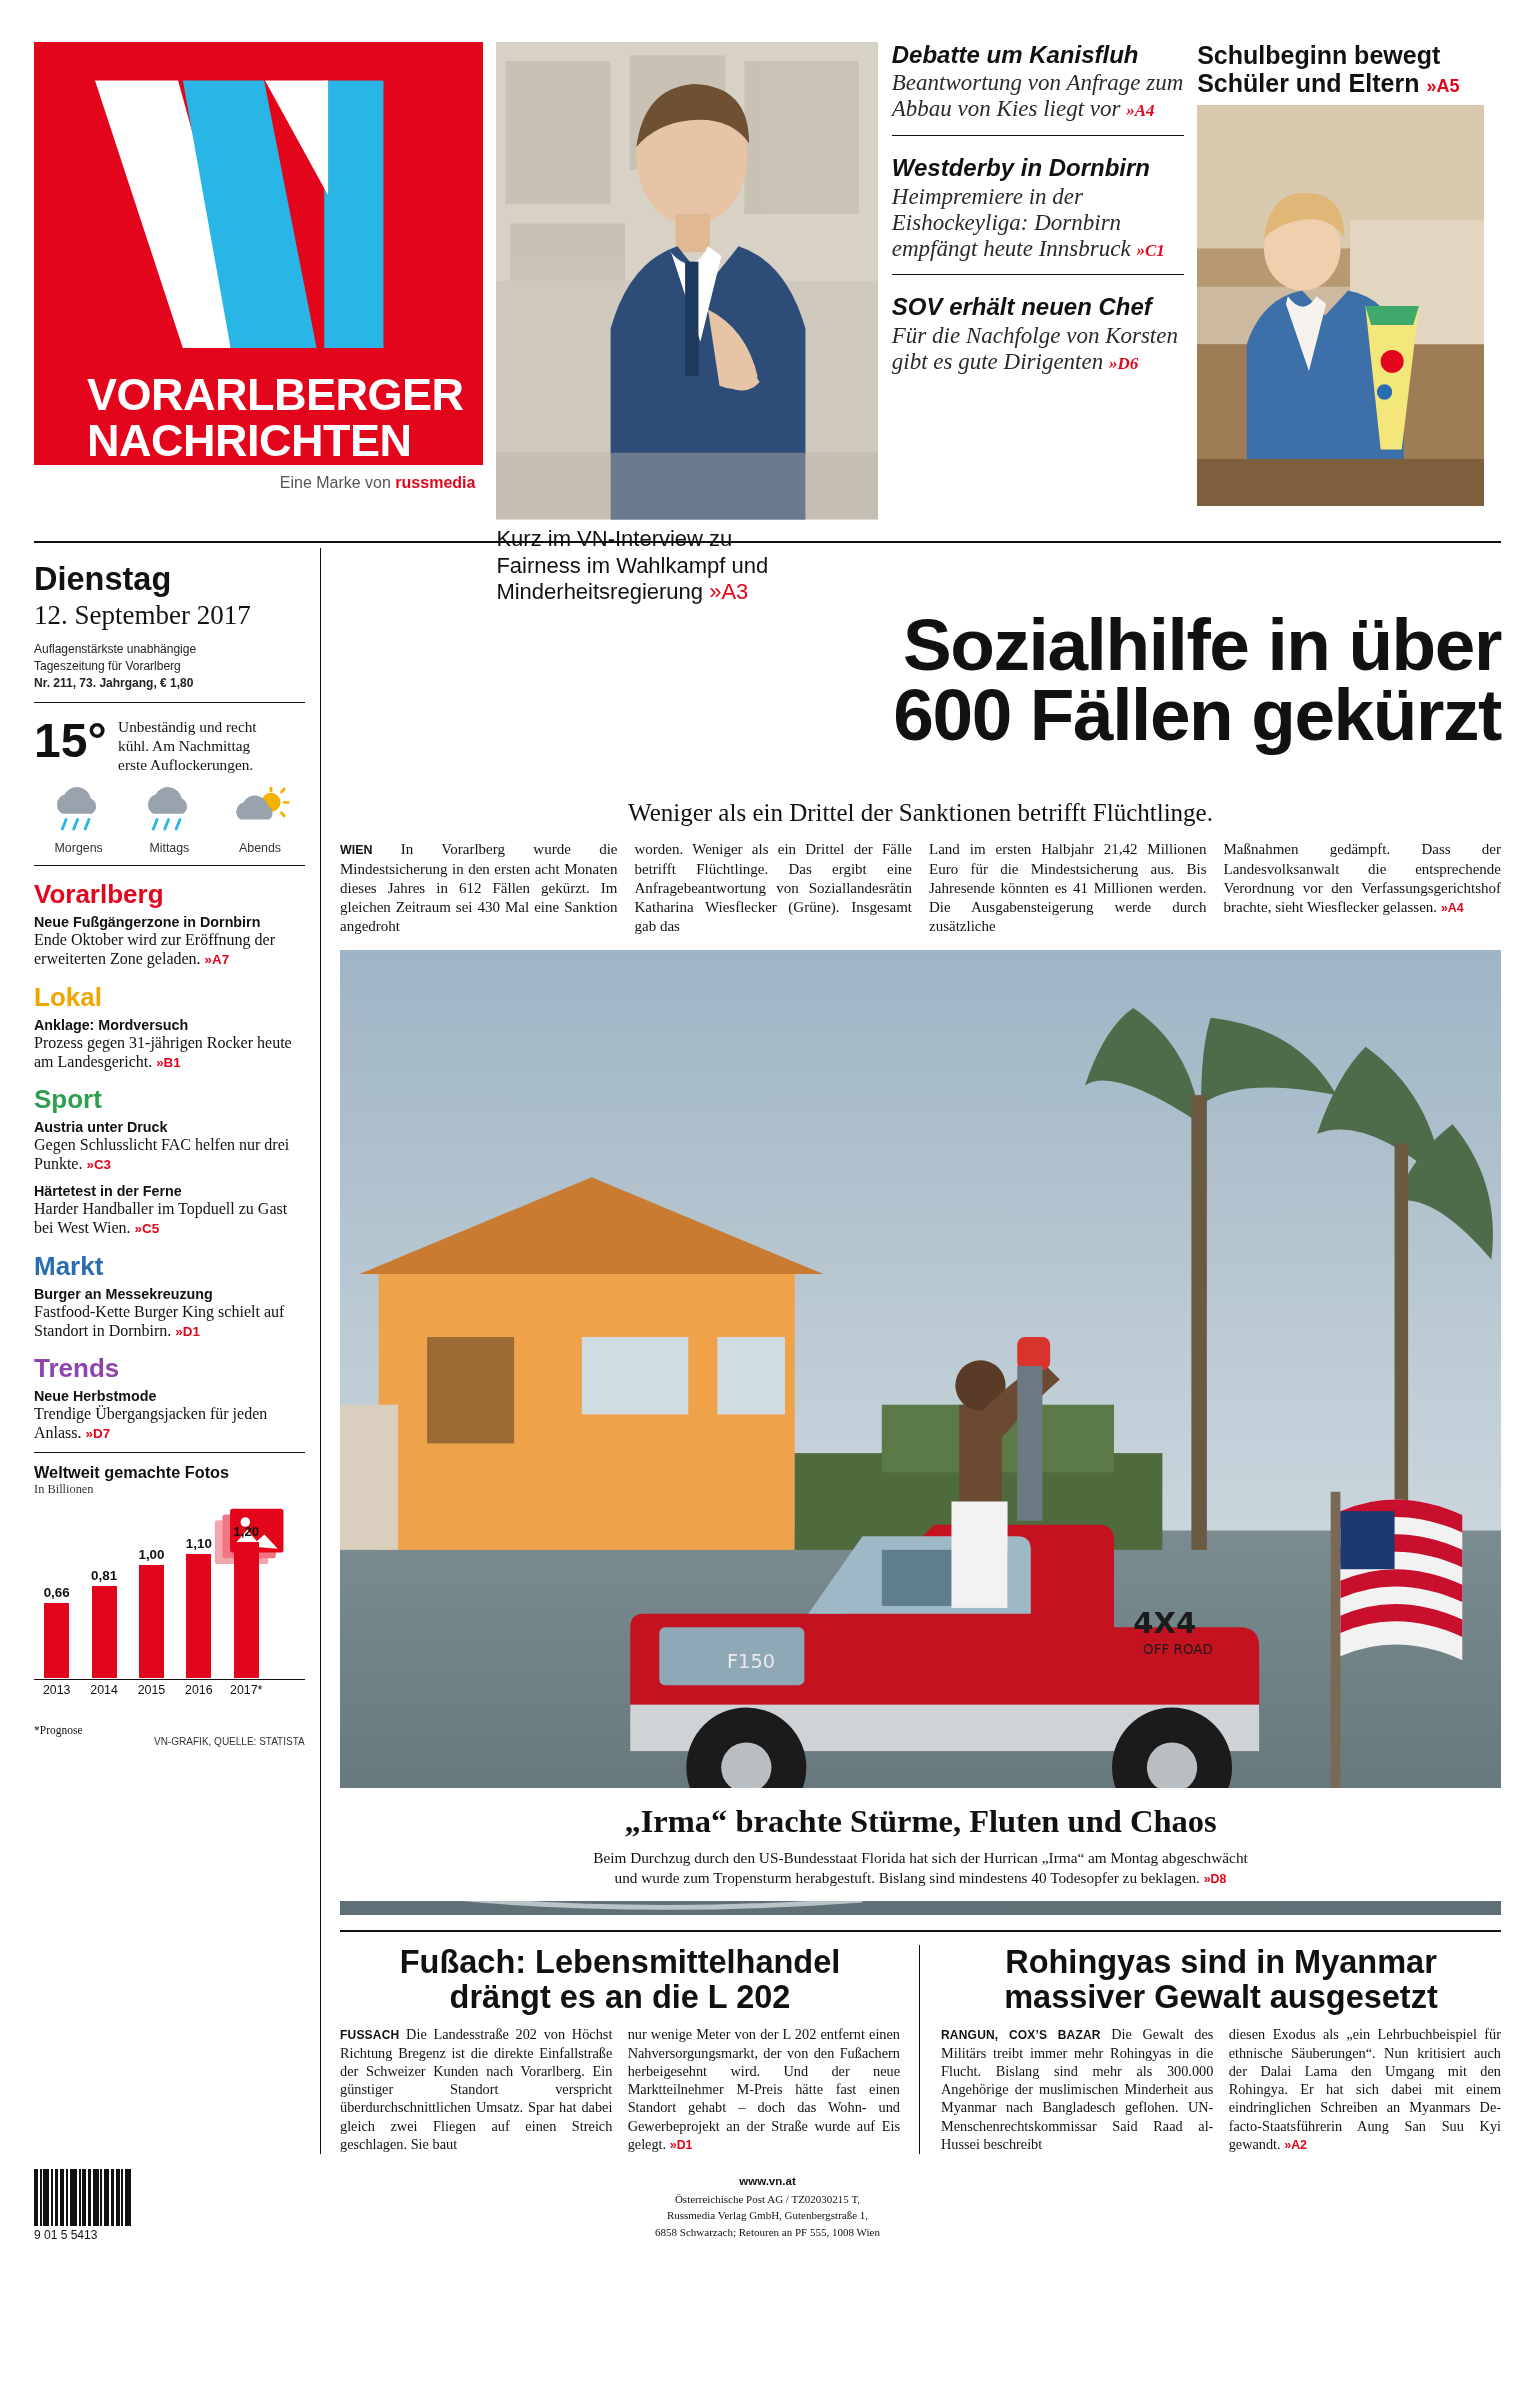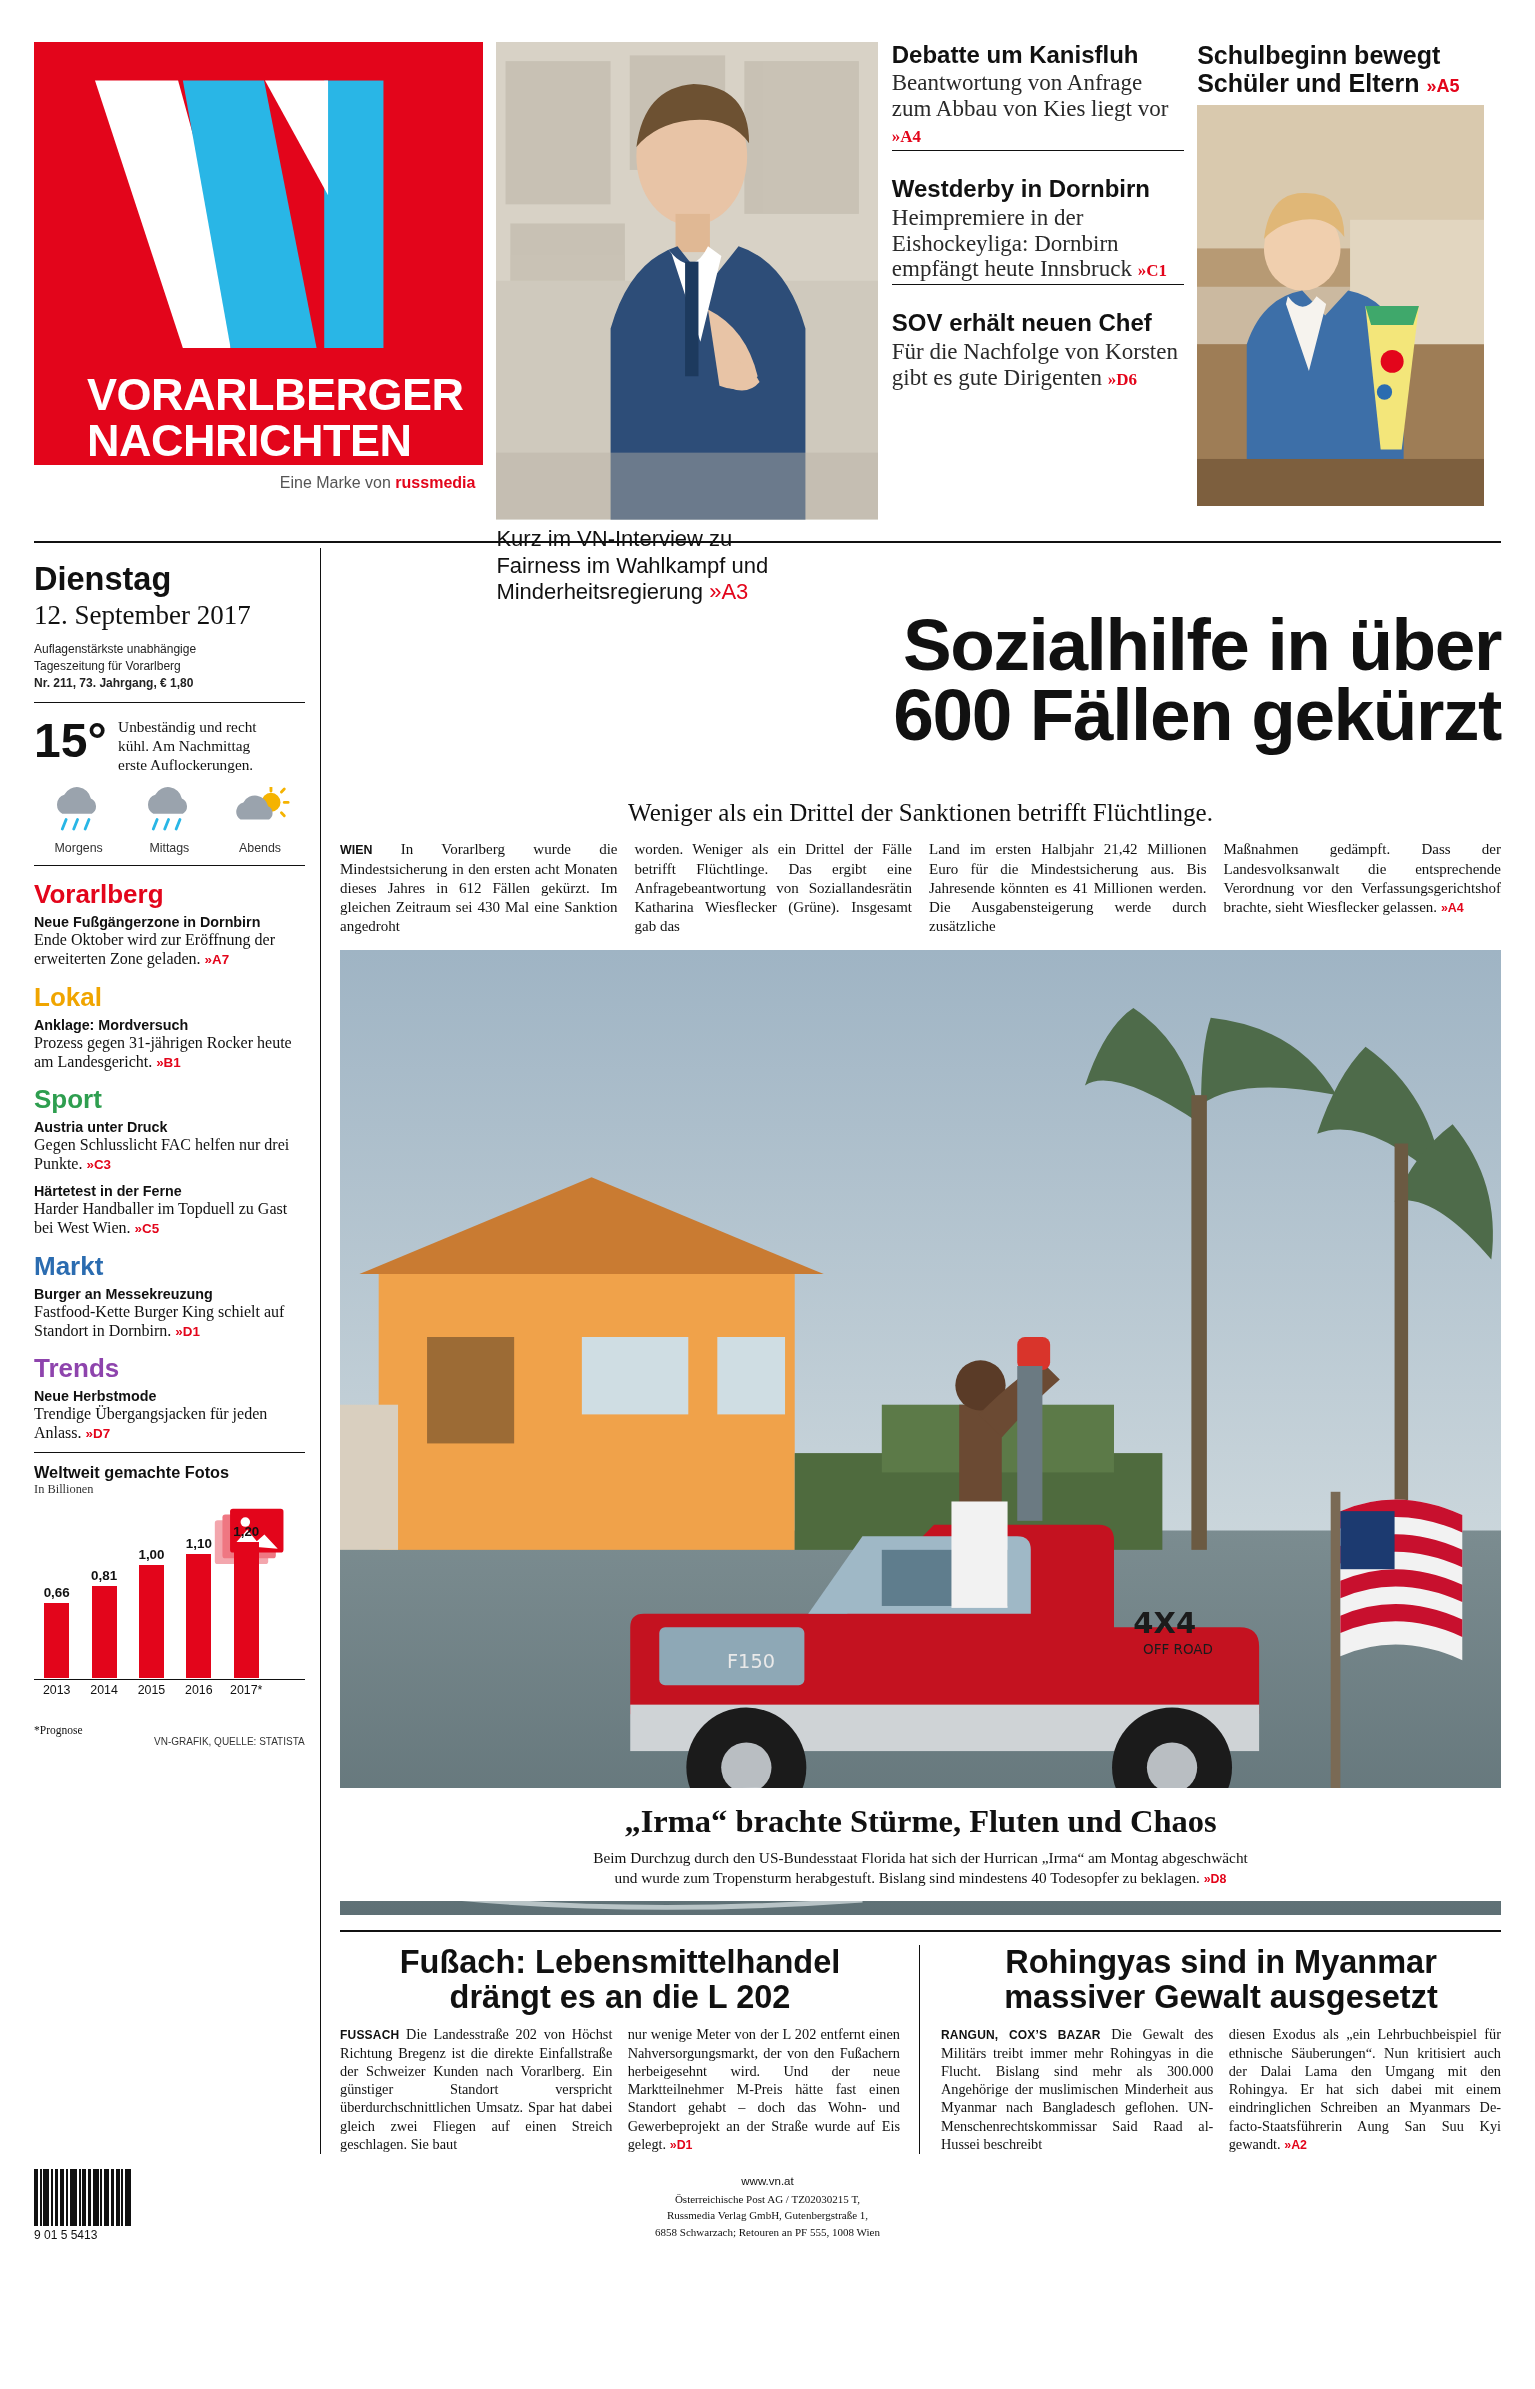--- a/index.html
+++ b/index.html
@@ -26,21 +26,21 @@
   .logo-sub { text-align:right; font-size:16px; color:#555; padding:9.6px 7.6px 0 0;
     font-family:"Liberation Sans", sans-serif; }
   .logo-sub b { color:#e3051b; }
 
   .photo-kurz { width:382px; height:478px; position:relative; overflow:hidden; }
   .kurz-cap { font-family:"Liberation Sans", sans-serif; font-size:22px; line-height:1.22;
      font-weight:normal; color:#111; padding-top:5.7px; }
   .kurz-cap .ref { color:#e3051b; }
 
   .teasers { width:292px; }
-  .teaser { padding-bottom:2px; margin-bottom:25px; border-bottom:1.9px solid #111; }
+  .teaser { padding-bottom:13px; margin-bottom:19px; border-bottom:1.9px solid #111;font-style:italic; }
   .teaser:last-child { border-bottom:none; }
   .teaser h3 { margin:0; font-family:"Liberation Sans", sans-serif; font-size:24px;
     line-height:1.1; font-weight:bold; }
   .teaser p { margin:1.9px 0 0; font-family:"Liberation Serif", serif; font-size:23px;
     line-height:1.13; color:#2a2a2a; }
   .teaser .ref { color:#e3051b; font-weight:bold; font-size:17px; }
 
   .right-col { width:287px; }
   .right-col h3 { margin:0; font-family:"Liberation Sans", sans-serif; font-size:25px;
     line-height:1.1; font-weight:bold; }
@@ -117,21 +117,21 @@
      line-height:1.28; text-align:justify; }
   .bcols .c b.place { font-family:"Liberation Sans", sans-serif; font-size:12px; letter-spacing:0.2px;}
 
   
   .footer { display:flex; align-items:flex-end; gap:17px; margin-top:15.3px; }
   .barcode { width:115px; height:71px; position:relative; }
   .barcode .lines { display:flex; height:57px; gap:1.9px; }
   .barcode .lines i { display:block; background:#111; }
   .barcode .num { font-family:"Liberation Sans", sans-serif; font-size:12px; margin-top:1.9px; }
   .foot-txt { font-family:"Liberation Serif", serif; font-size:11px; line-height:1.5; text-align:center; flex:1;}
-  .foot-txt .url { font-family:"Liberation Sans", sans-serif; font-weight:normal; font-size:11.5px; }
+  .foot-txt .url { font-family:"Liberation Sans", sans-serif; font-weight:bold; font-size:11.5px; }
 
   
   .ph { position:absolute; inset:0; }
 </style>
 </head>
 <body>
 
 <div class="page">
 
   <div class="masthead">

